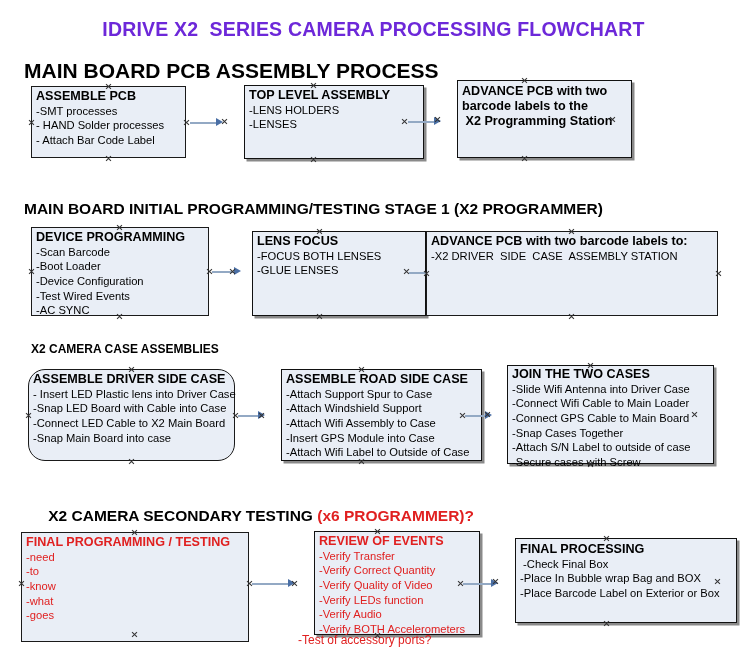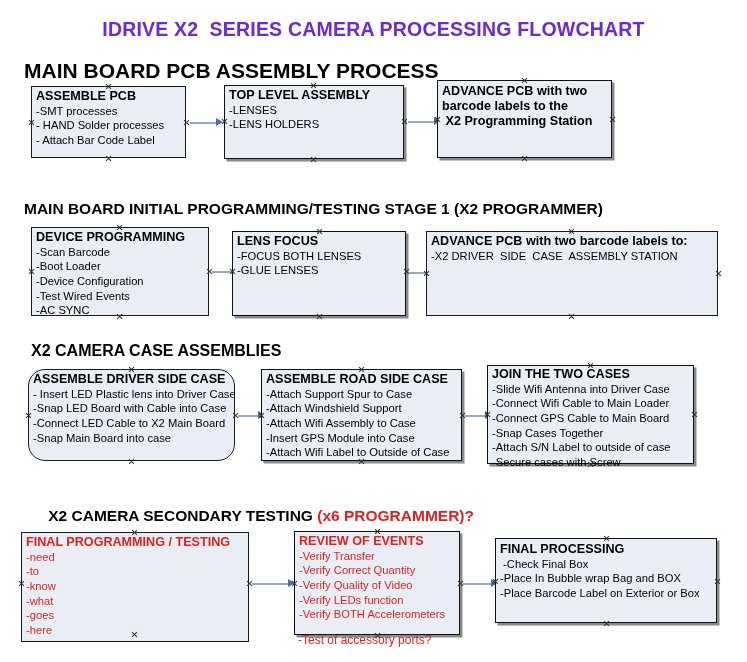--- a/index.html
+++ b/index.html
@@ -48,20 +48,21 @@
   
   .box {
     position: absolute;
     background: #e9eef6;
     border: 1.3px solid #1a1a1a;
     box-sizing: border-box;
   }
   .box.shadowed {
     border-color: #111111;
     box-shadow: 2.5px 2.5px 0 0 #8a8a8a;
+    margin-left: 20px;
   }
   .box-inner {
     position: absolute;
     left: 4px;
     top: 2px;
     right: 2px;
   }
   .box-title {
     font-weight: bold;
     font-size: 12.6px;
@@ -150,22 +151,22 @@
   <div class="handle" style="left:183px; top:119px;"></div>
 
   <div class="connector" style="left:190px; top:117px; width:34px;">
     <div class="shaft" style="width:27px;"></div>
     <div class="head" style="left:26px;"></div>
   </div>
 
   <div class="box shadowed" style="left:224px; top:85px; width:180px; height:74px;">
     <div class="box-inner" style="top:2px;">
       <div class="box-title">TOP LEVEL ASSEMBLY</div>
+      <div class="box-line">-LENS HOLDERS</div>
       <div class="box-line">-LENSES</div>
-      <div class="box-line">-LENS HOLDERS</div>
     </div>
   </div>
   <div class="handle" style="left:310px; top:82px;"></div>
   <div class="handle" style="left:310px; top:156px;"></div>
   <div class="handle" style="left:221px; top:118px;"></div>
   <div class="handle" style="left:401px; top:118px;"></div>
 
   <div class="connector" style="left:408px; top:116px; width:34px;">
     <div class="shaft" style="width:27px;"></div>
     <div class="head" style="left:26px;"></div>
@@ -226,21 +227,21 @@
     <div class="box-inner" style="top:2px;">
       <div class="box-title">ADVANCE PCB with two barcode labels to:</div>
       <div class="box-line">-X2 DRIVER  SIDE  CASE  ASSEMBLY STATION</div>
     </div>
   </div>
   <div class="handle" style="left:568px; top:228px;"></div>
   <div class="handle" style="left:568px; top:313px;"></div>
   <div class="handle" style="left:423px; top:270px;"></div>
   <div class="handle" style="left:715px; top:270px;"></div>
 
-  <div class="section-header" style="left:31px; top:342px; font-size:16px;">X2 CAMERA CASE ASSEMBLIES</div>
+  <div class="section-header" style="left:31px; top:342px; font-size:12px;">X2 CAMERA CASE ASSEMBLIES</div>
 
   <div class="box" style="left:28px; top:369px; width:207px; height:92px;border-radius:17px;">
     <div class="box-inner" style="top:2px;">
       <div class="box-title">ASSEMBLE DRIVER SIDE CASE</div>
       <div class="box-line">- Insert LED Plastic lens into Driver Case</div>
       <div class="box-line">-Snap LED Board with Cable into Case</div>
       <div class="box-line">-Connect LED Cable to X2 Main Board</div>
       <div class="box-line">-Snap Main Board into case</div>
     </div>
   </div>
@@ -295,40 +296,40 @@
   </div>
 
   <div class="box red" style="left:21px; top:532px; width:228px; height:110px;">
     <div class="box-inner" style="top:2px;">
       <div class="box-title">FINAL PROGRAMMING / TESTING</div>
       <div class="box-line">-need</div>
       <div class="box-line">-to</div>
       <div class="box-line">-know</div>
       <div class="box-line">-what</div>
       <div class="box-line">-goes</div>
-      <div class="box-line">-here</div>
     </div>
   </div>
   <div class="handle" style="left:131px; top:529px;"></div>
   <div class="handle" style="left:131px; top:631px;"></div>
   <div class="handle" style="left:18px; top:580px;"></div>
   <div class="handle" style="left:246px; top:580px;"></div>
 
   <div class="connector" style="left:252px; top:578px; width:44px;">
     <div class="shaft" style="width:37px;"></div>
     <div class="head" style="left:36px;"></div>
   </div>
 
   <div class="box red shadowed" style="left:294px; top:531px; width:166px; height:104px;">
     <div class="box-inner" style="top:2px;">
       <div class="box-title">REVIEW OF EVENTS</div>
       <div class="box-line">-Verify Transfer</div>
       <div class="box-line">-Verify Correct Quantity</div>
       <div class="box-line">-Verify Quality of Video</div>
       <div class="box-line">-Verify LEDs function</div>
+      <div class="box-line">-Verify Audio</div>
       <div class="box-line">-Verify BOTH Accelerometers</div>
     </div>
   </div>
   <div class="overflow-line" style="left:298px; top:633px;">-Test of accessory ports?</div>
   <div class="handle" style="left:374px; top:528px;"></div>
   <div class="handle" style="left:374px; top:632px;"></div>
   <div class="handle" style="left:291px; top:580px;"></div>
   <div class="handle" style="left:457px; top:580px;"></div>
 
   <div class="connector" style="left:463px; top:578px; width:36px;">

